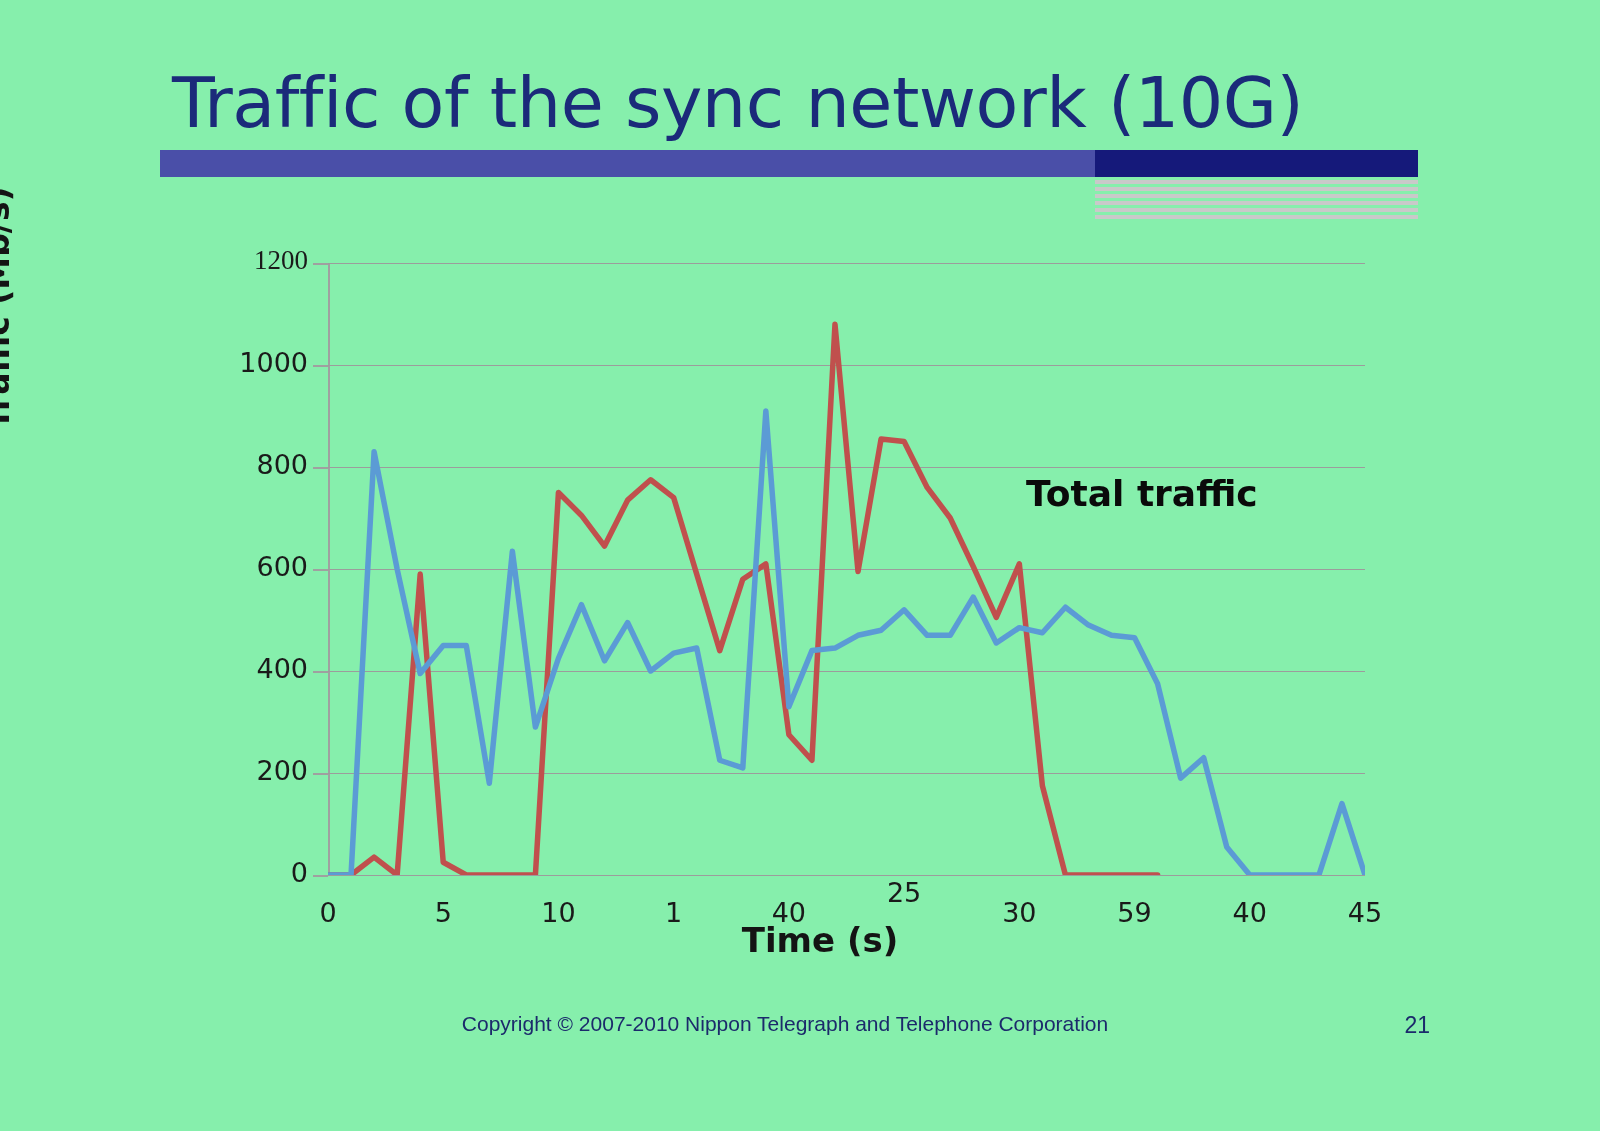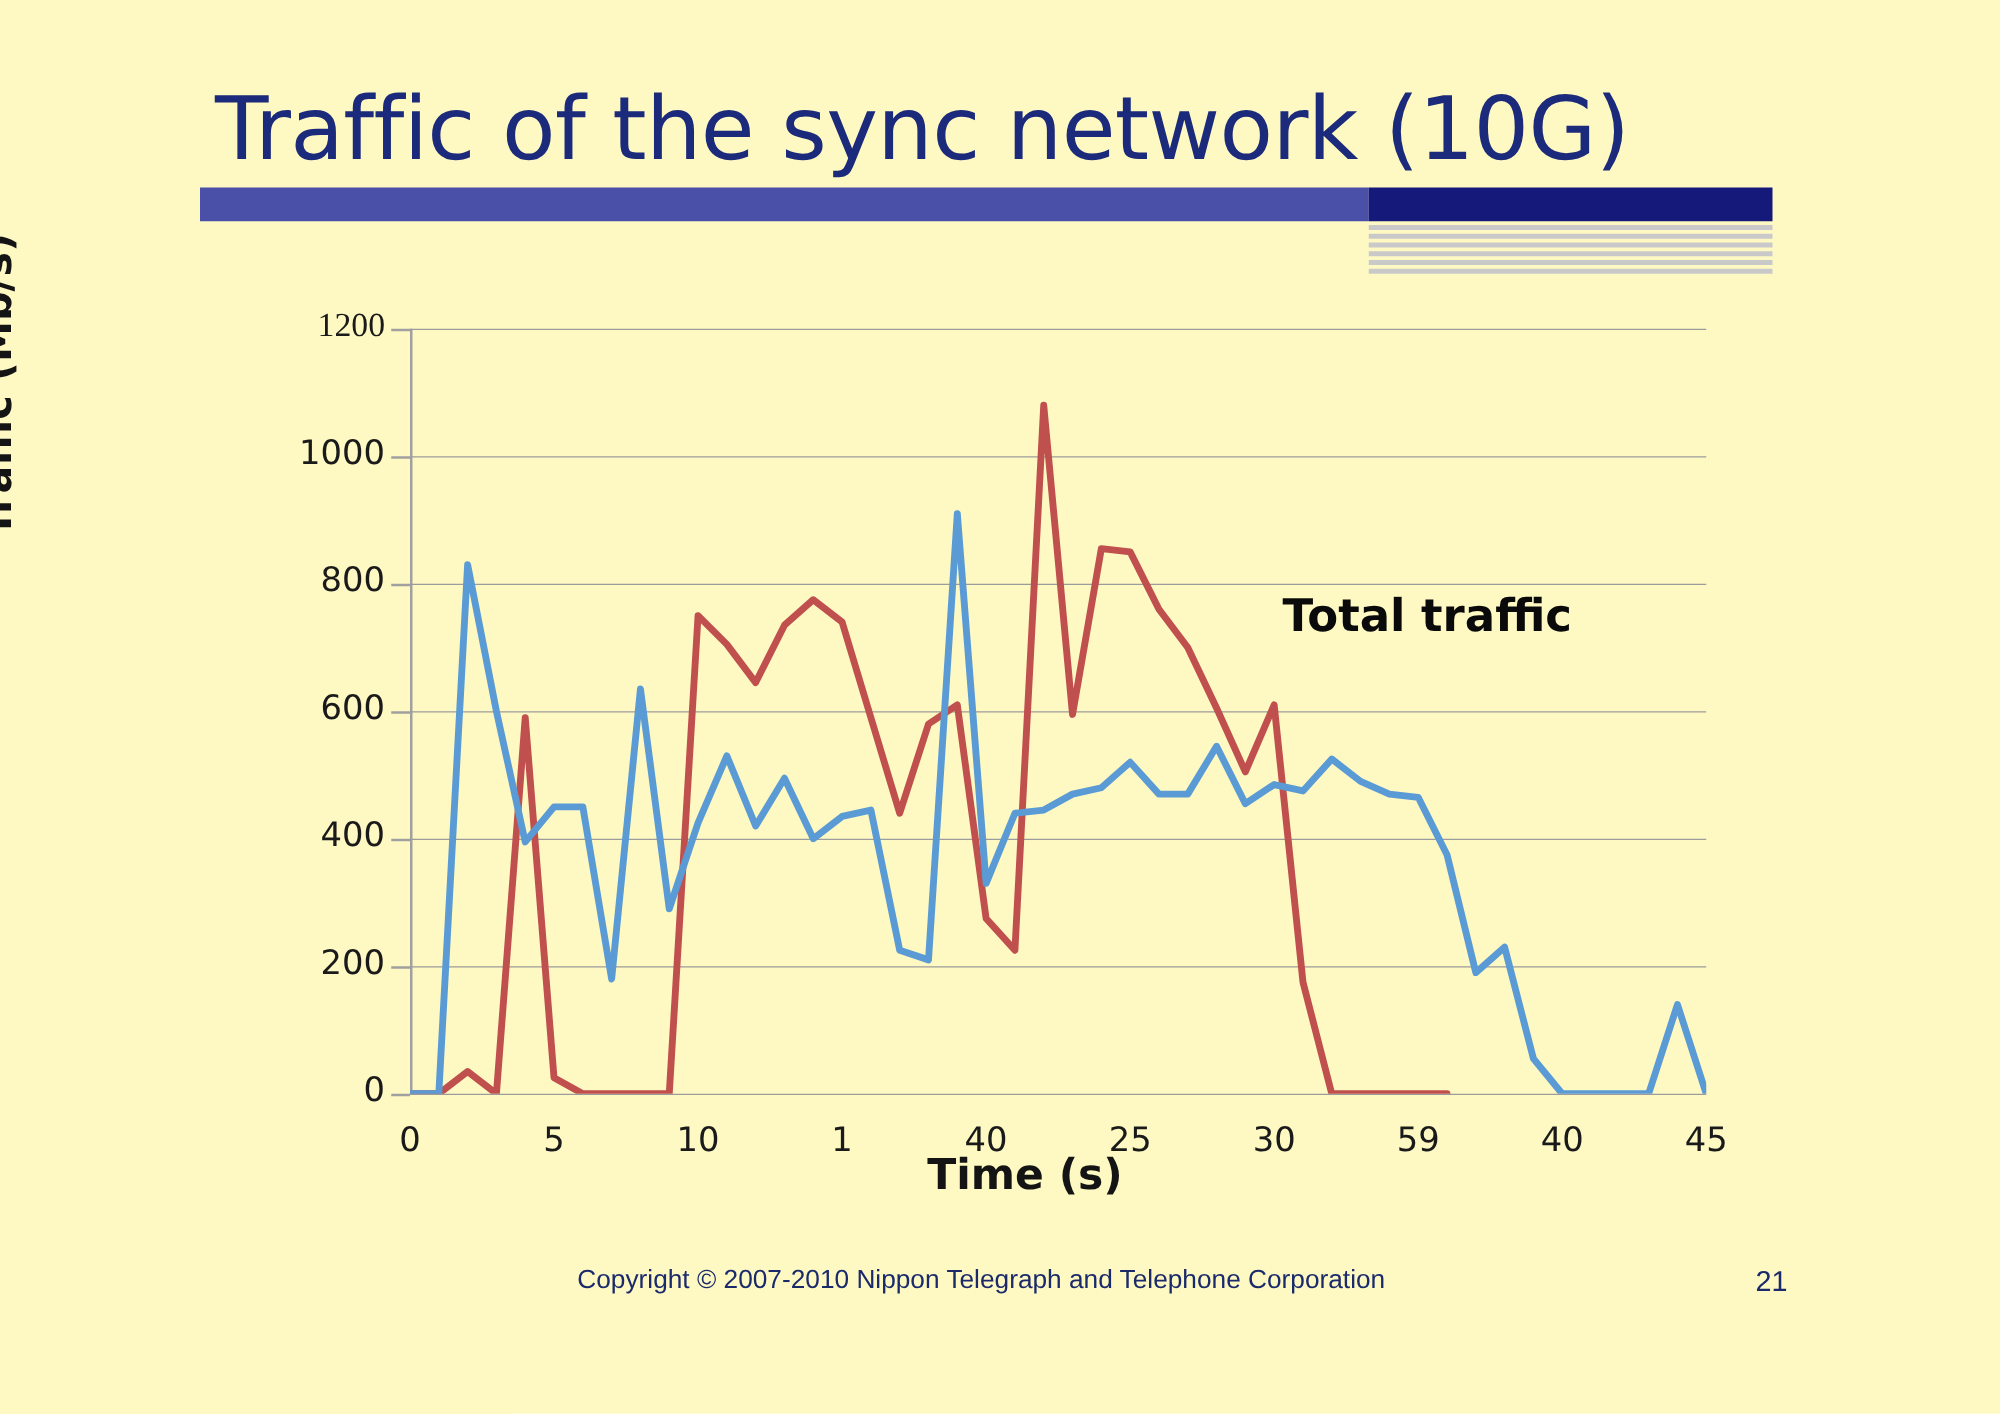--- a/index.html
+++ b/index.html
@@ -11,21 +11,21 @@
     width: 1600px;
     height: 1131px;
     font-family: "Liberation Sans", sans-serif;
     background: #fffffb;
     position: relative;
     overflow: hidden;
   }
   .slide {
     position: absolute;
     inset: 0;
-    background: #fef9c3;
+    background: #86efac;
   }
 
   
   .slide-title {
     position: absolute;
     left: 172px;
     top: 62px;
     font-size: 70px;
     font-weight: 400;
     color: #1b2a7a;
@@ -262,21 +262,21 @@
         <div class="ytick-label" style="left: 228px; top: 347px;">1000</div>
         <div class="ytick-mark" style="top: 263px;"></div>
         <div class="ytick-label" style="left: 228px; top: 245px; font-family: Liberation Serif, serif;">1200</div>
       </div>
     <div id="xticks">
         <div class="xtick-label" style="left: 298px; top: 897px;">0</div>
         <div class="xtick-label" style="left: 413.222px; top: 897px;">5</div>
         <div class="xtick-label" style="left: 528.444px; top: 897px;">10</div>
         <div class="xtick-label" style="left: 643.667px; top: 897px;">1</div>
         <div class="xtick-label" style="left: 758.889px; top: 897px;">40</div>
-        <div class="xtick-label" style="left: 874.111px; top: 897px;">25</div>
+        <div class="xtick-label" style="left: 874.111px; top: 877px;">25</div>
         <div class="xtick-label" style="left: 989.333px; top: 897px;">30</div>
         <div class="xtick-label" style="left: 1104.56px; top: 897px;">59</div>
         <div class="xtick-label" style="left: 1219.78px; top: 897px;">40</div>
         <div class="xtick-label" style="left: 1335px; top: 897px;">45</div>
       </div>
 
     <svg class="plot" viewBox="0 0 1037 612" preserveAspectRatio="none">
       <polyline id="series-1" fill="none" stroke-width="5.5" stroke-linejoin="round" stroke-linecap="round" points="0.00,612.00 23.04,612.00 46.09,594.15 69.13,612.00 92.18,311.10 115.22,599.25 138.27,612.00 161.31,612.00 184.36,612.00 207.40,612.00 230.44,229.50 253.49,252.45 276.53,283.05 299.58,237.15 322.62,216.75 345.67,234.60 368.71,311.10 391.76,387.60 414.80,316.20 437.84,300.90 460.89,471.75 483.93,497.25 506.98,61.20 530.02,308.55 553.07,175.95 576.11,178.50 599.16,224.40 622.20,255.00 645.24,303.45 668.29,354.45 691.33,300.90 714.38,522.75 737.42,612.00 760.47,612.00 783.51,612.00 806.56,612.00 829.60,612.00" stroke="#c0504d"></polyline>
       <polyline id="series-0" fill="none" stroke-width="5.5" stroke-linejoin="round" stroke-linecap="round" points="0.00,612.00 23.04,612.00 46.09,188.70 69.13,306.00 92.18,410.55 115.22,382.50 138.27,382.50 161.31,520.20 184.36,288.15 207.40,464.10 230.44,395.25 253.49,341.70 276.53,397.80 299.58,359.55 322.62,408.00 345.67,390.15 368.71,385.05 391.76,497.25 414.80,504.90 437.84,147.90 460.89,443.70 483.93,387.60 506.98,385.05 530.02,372.30 553.07,367.20 576.11,346.80 599.16,372.30 622.20,372.30 645.24,334.05 668.29,379.95 691.33,364.65 714.38,369.75 737.42,344.25 760.47,362.10 783.51,372.30 806.56,374.85 829.60,420.75 852.64,515.10 875.69,494.70 898.73,583.95 921.78,612.00 944.82,612.00 967.87,612.00 990.91,612.00 1013.96,540.60 1037.00,612.00" stroke="#5b9bd5"></polyline>
     </svg>

